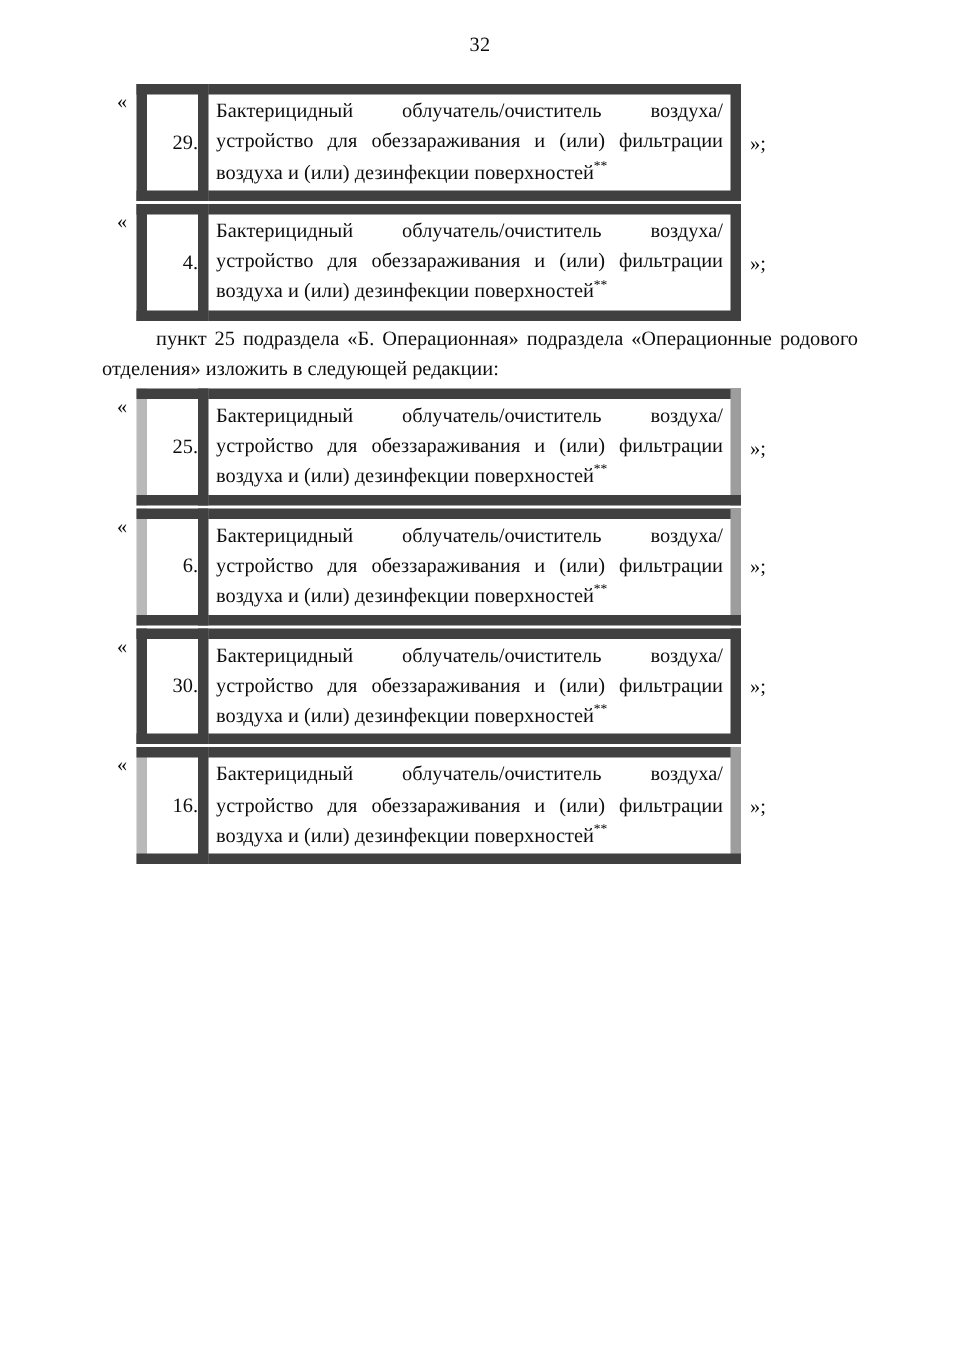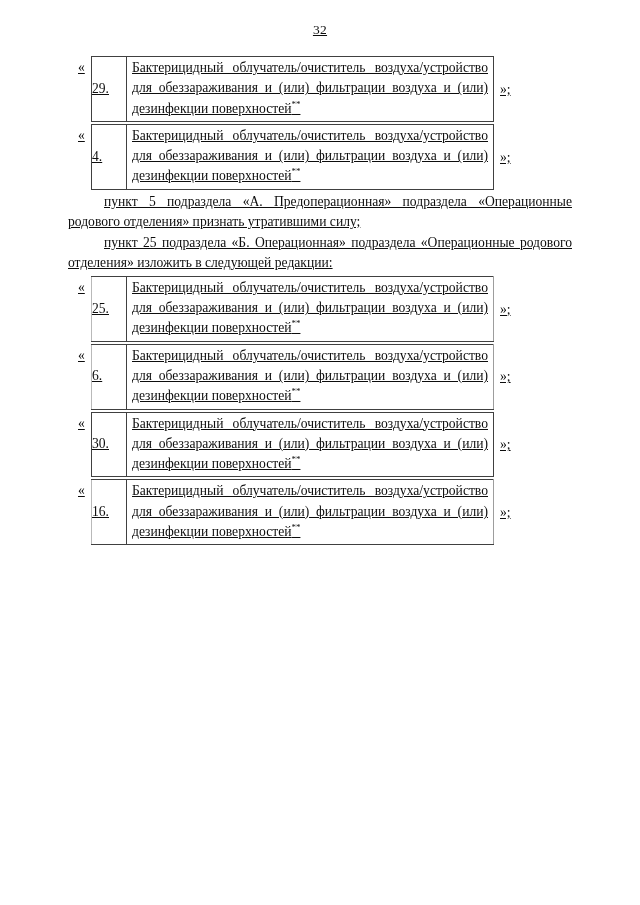--- a/index.html
+++ b/index.html
@@ -14,21 +14,20 @@
     color: #0d0d0d;
     -webkit-font-smoothing: antialiased;
   }
   .page {
     position: relative;
     width: 640px;
     height: 905px;
     box-sizing: border-box;
     padding: 22px 68px 0 68px;
     overflow: hidden;
-    text-decoration: underline;
   }
   .page-number {
     text-align: center;
     font-size: 13.5px;
     line-height: 16px;
     margin: 0 0 18px 0;
     letter-spacing: 0.3px;
   }
   .para {
     font-size: 13.6px;
@@ -62,27 +61,27 @@
     padding-left: 6px;
     align-self: center;
   }
   .item-table {
     border-collapse: collapse;
     table-layout: fixed;
     width: 403px;
     flex: 0 0 auto;
   }
   .item-table td {
-    border: 1px solid #404040;
+    border: 7px solid #404040;
     vertical-align: top;
     padding: 0;
   }
   .cell-num {
     width: 34px;
-    text-align: left;
+    text-align: right;
     vertical-align: middle !important;
     font-size: 13.6px;
     line-height: 20.3px;
   }
   .cell-num span {
     display: block;
   }
   .cell-text {
     padding: 1px 5px 2px 5px !important;
   }
@@ -145,21 +144,20 @@
             </td>
         <td class="cell-text">
               <span class="tx"><span>Бактерицидный облучатель/очиститель воздуха/устройство для обеззараживания и (или) фильтрации воздуха и (или) дезинфекции поверхностей</span><sup>**</sup></span>
             </td>
       </tr>
     </tbody>
       </table>
     <span class="quote-close">»;</span>
   </div>
 
-  <p class="para">пункт 5 подраздела «А. Предоперационная» подраздела «Операционные родового отделения» признать утратившими силу;</p>
 
   <p class="para">пункт 25 подраздела «Б. Операционная» подраздела «Операционные родового отделения» изложить в следующей редакции:</p>
 
   <div class="item-block">
     <span class="quote-open">«</span>
     <table class="item-table faint-left">
       <tbody>
           <tr>
         <td class="cell-num">
               <span>25.</span>

